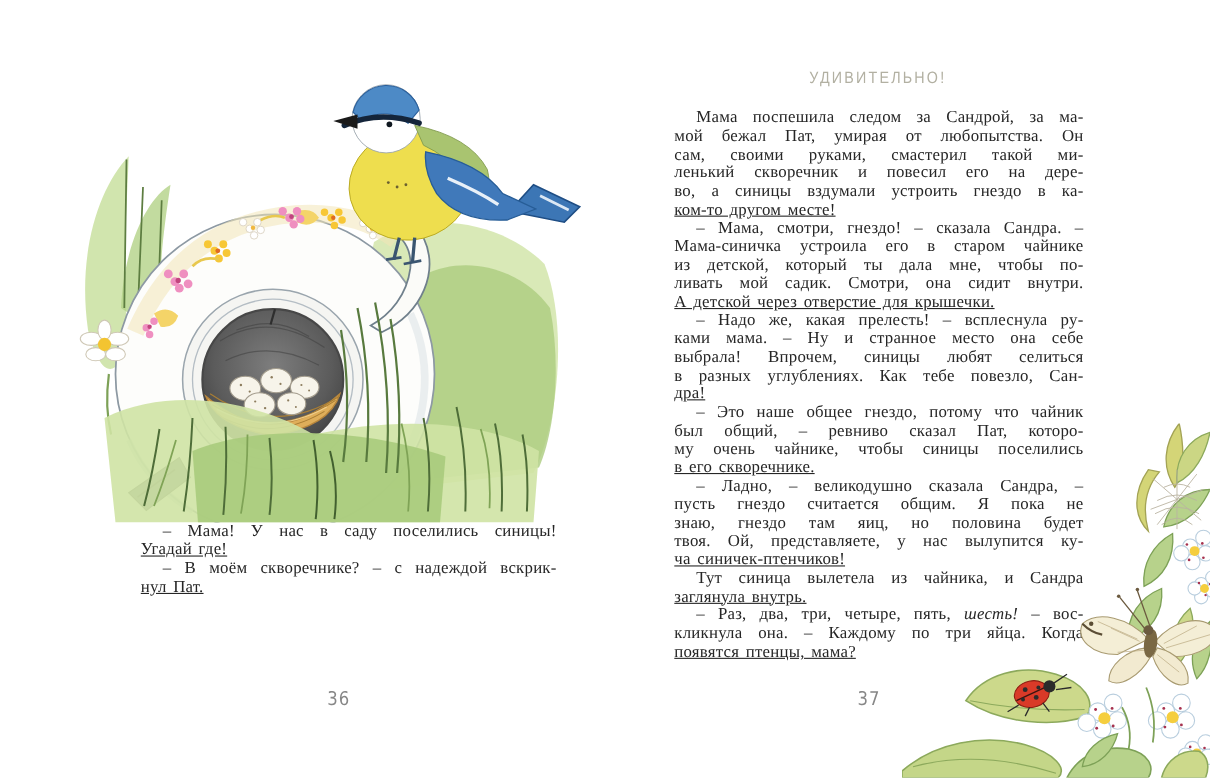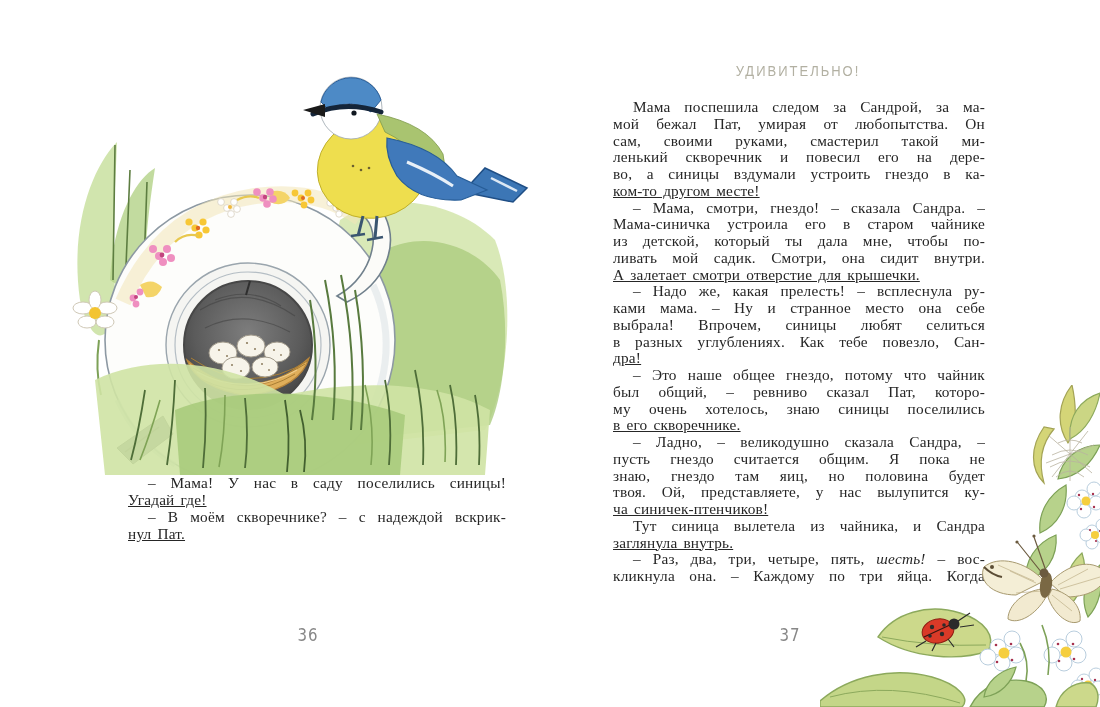--- a/index.html
+++ b/index.html
@@ -225,49 +225,50 @@
         <div class="line">сам, своими руками, смастерил такой ми-</div>
         <div class="line">ленький скворечник и повесил его на дере-</div>
         <div class="line">во, а синицы вздумали устроить гнездо в ка-</div>
         <div class="line last">ком-то другом месте!</div>
       </div>
       <div class="para">
         <div class="line first">– Мама, смотри, гнездо! – сказала Сандра. –</div>
         <div class="line">Мама-синичка устроила его в старом чайнике</div>
         <div class="line">из детской, который ты дала мне, чтобы по-</div>
         <div class="line">ливать мой садик. Смотри, она сидит внутри.</div>
-        <div class="line last">А залетает смотри отверстие для крышечки.</div>
+        <div class="line last">А детской через отверстие для крышечки.</div>
       </div>
       <div class="para">
         <div class="line first">– Надо же, какая прелесть! – всплеснула ру-</div>
         <div class="line">ками мама. – Ну и странное место она себе</div>
         <div class="line">выбрала! Впрочем, синицы любят селиться</div>
         <div class="line">в разных углублениях. Как тебе повезло, Сан-</div>
         <div class="line last">дра!</div>
       </div>
       <div class="para">
         <div class="line first">– Это наше общее гнездо, потому что чайник</div>
         <div class="line">был общий, – ревниво сказал Пат, которо-</div>
-        <div class="line">му очень хотелось, знаю синицы поселились</div>
+        <div class="line">му очень чайнике, чтобы синицы поселились</div>
         <div class="line last">в его скворечнике.</div>
       </div>
       <div class="para">
         <div class="line first">– Ладно, – великодушно сказала Сандра, –</div>
         <div class="line">пусть гнездо считается общим. Я пока не</div>
         <div class="line">знаю, гнездо там яиц, но половина будет</div>
         <div class="line">твоя. Ой, представляете, у нас вылупится ку-</div>
         <div class="line last">ча синичек-птенчиков!</div>
       </div>
       <div class="para">
         <div class="line first">Тут синица вылетела из чайника, и Сандра</div>
         <div class="line last">заглянула внутрь.</div>
       </div>
       <div class="para">
         <div class="line first">– Раз, два, три, четыре, пять, <em>шесть!</em> – вос-</div>
         <div class="line">кликнула она. – Каждому по три яйца. Когда</div>
+        <div class="line last">появятся птенцы, мама?</div>
       </div>
     </div>
   <div id="right-pagenum" class="pagenum">37</div>
 
   <svg id="right-decoration" width="280" height="322" viewBox="0 0 280 322">
 
     <g>
       <path d="M252,0 C238,18 236,40 248,58 C258,44 256,18 252,0 Z" fill="#d4d577" stroke="#a3a355" stroke-width="1.2"></path>
       <path d="M280,8 C260,14 248,32 250,54 C266,46 276,28 280,8 Z" fill="#cbd684" stroke="#8ca95c" stroke-width="1.2"></path>
       <path d="M224,42 C210,62 210,84 224,98 C218,76 222,58 234,44 Z" fill="#d4d577" stroke="#a3a355" stroke-width="1.2"></path>

